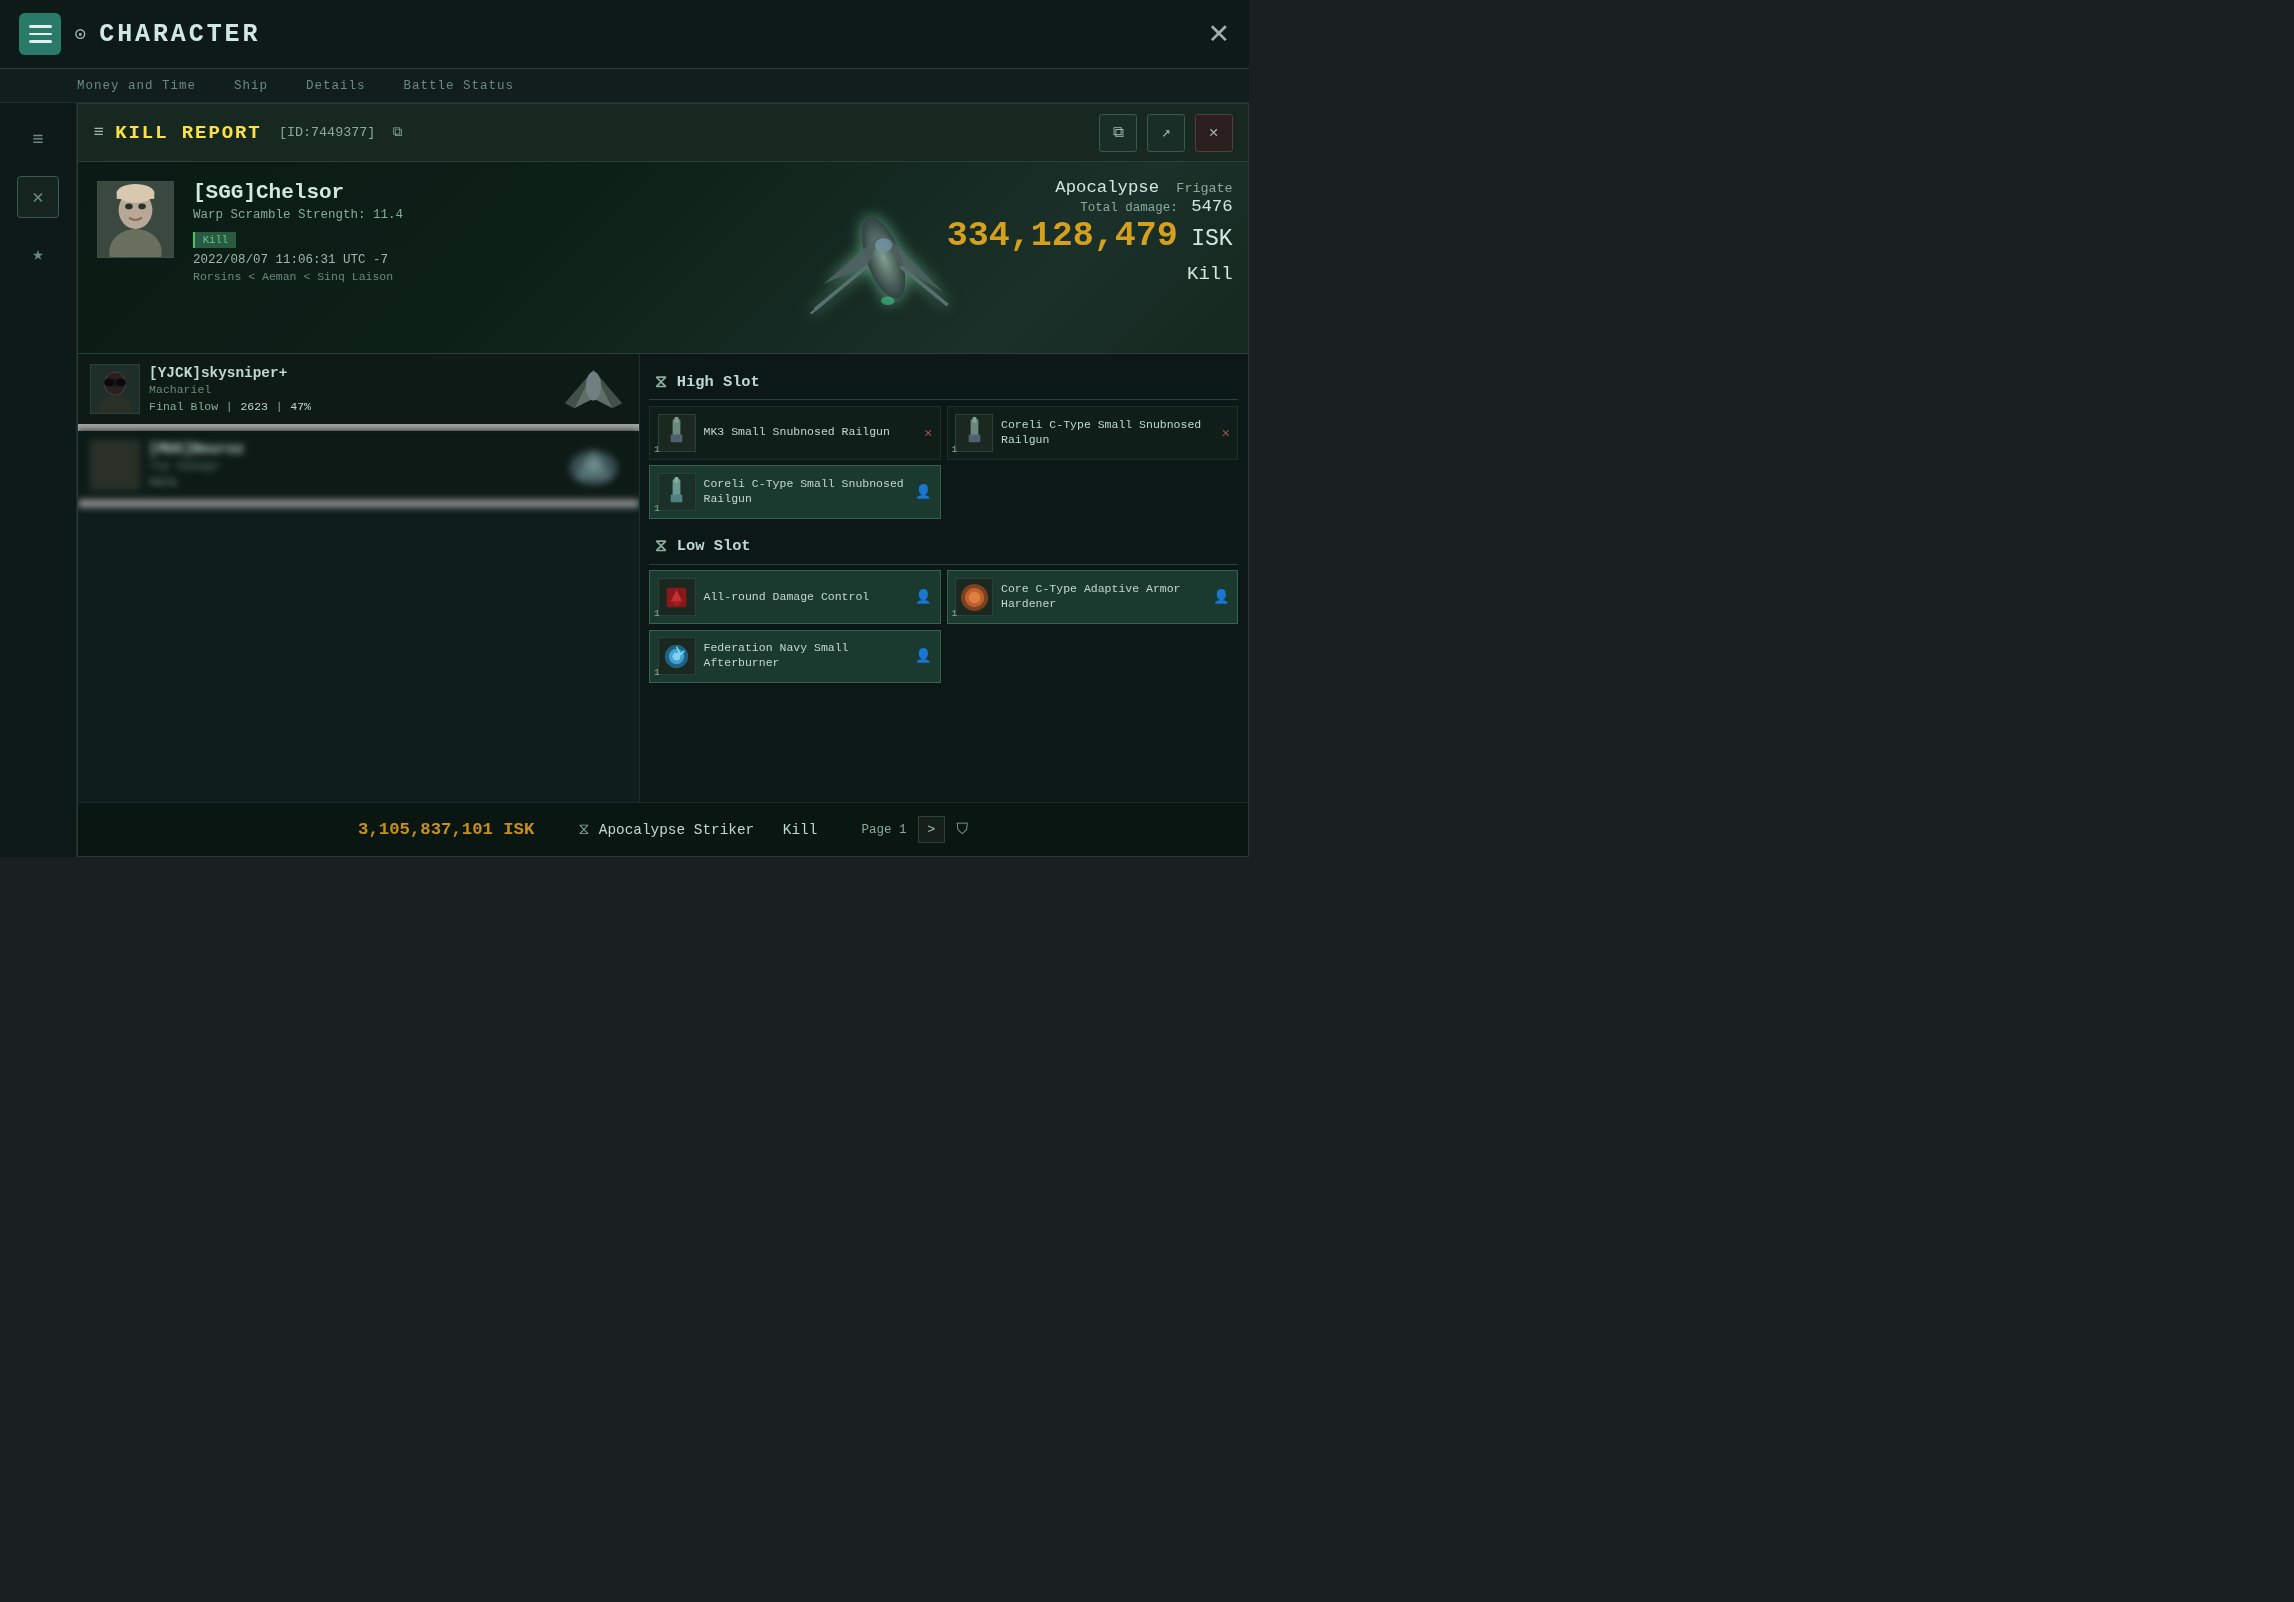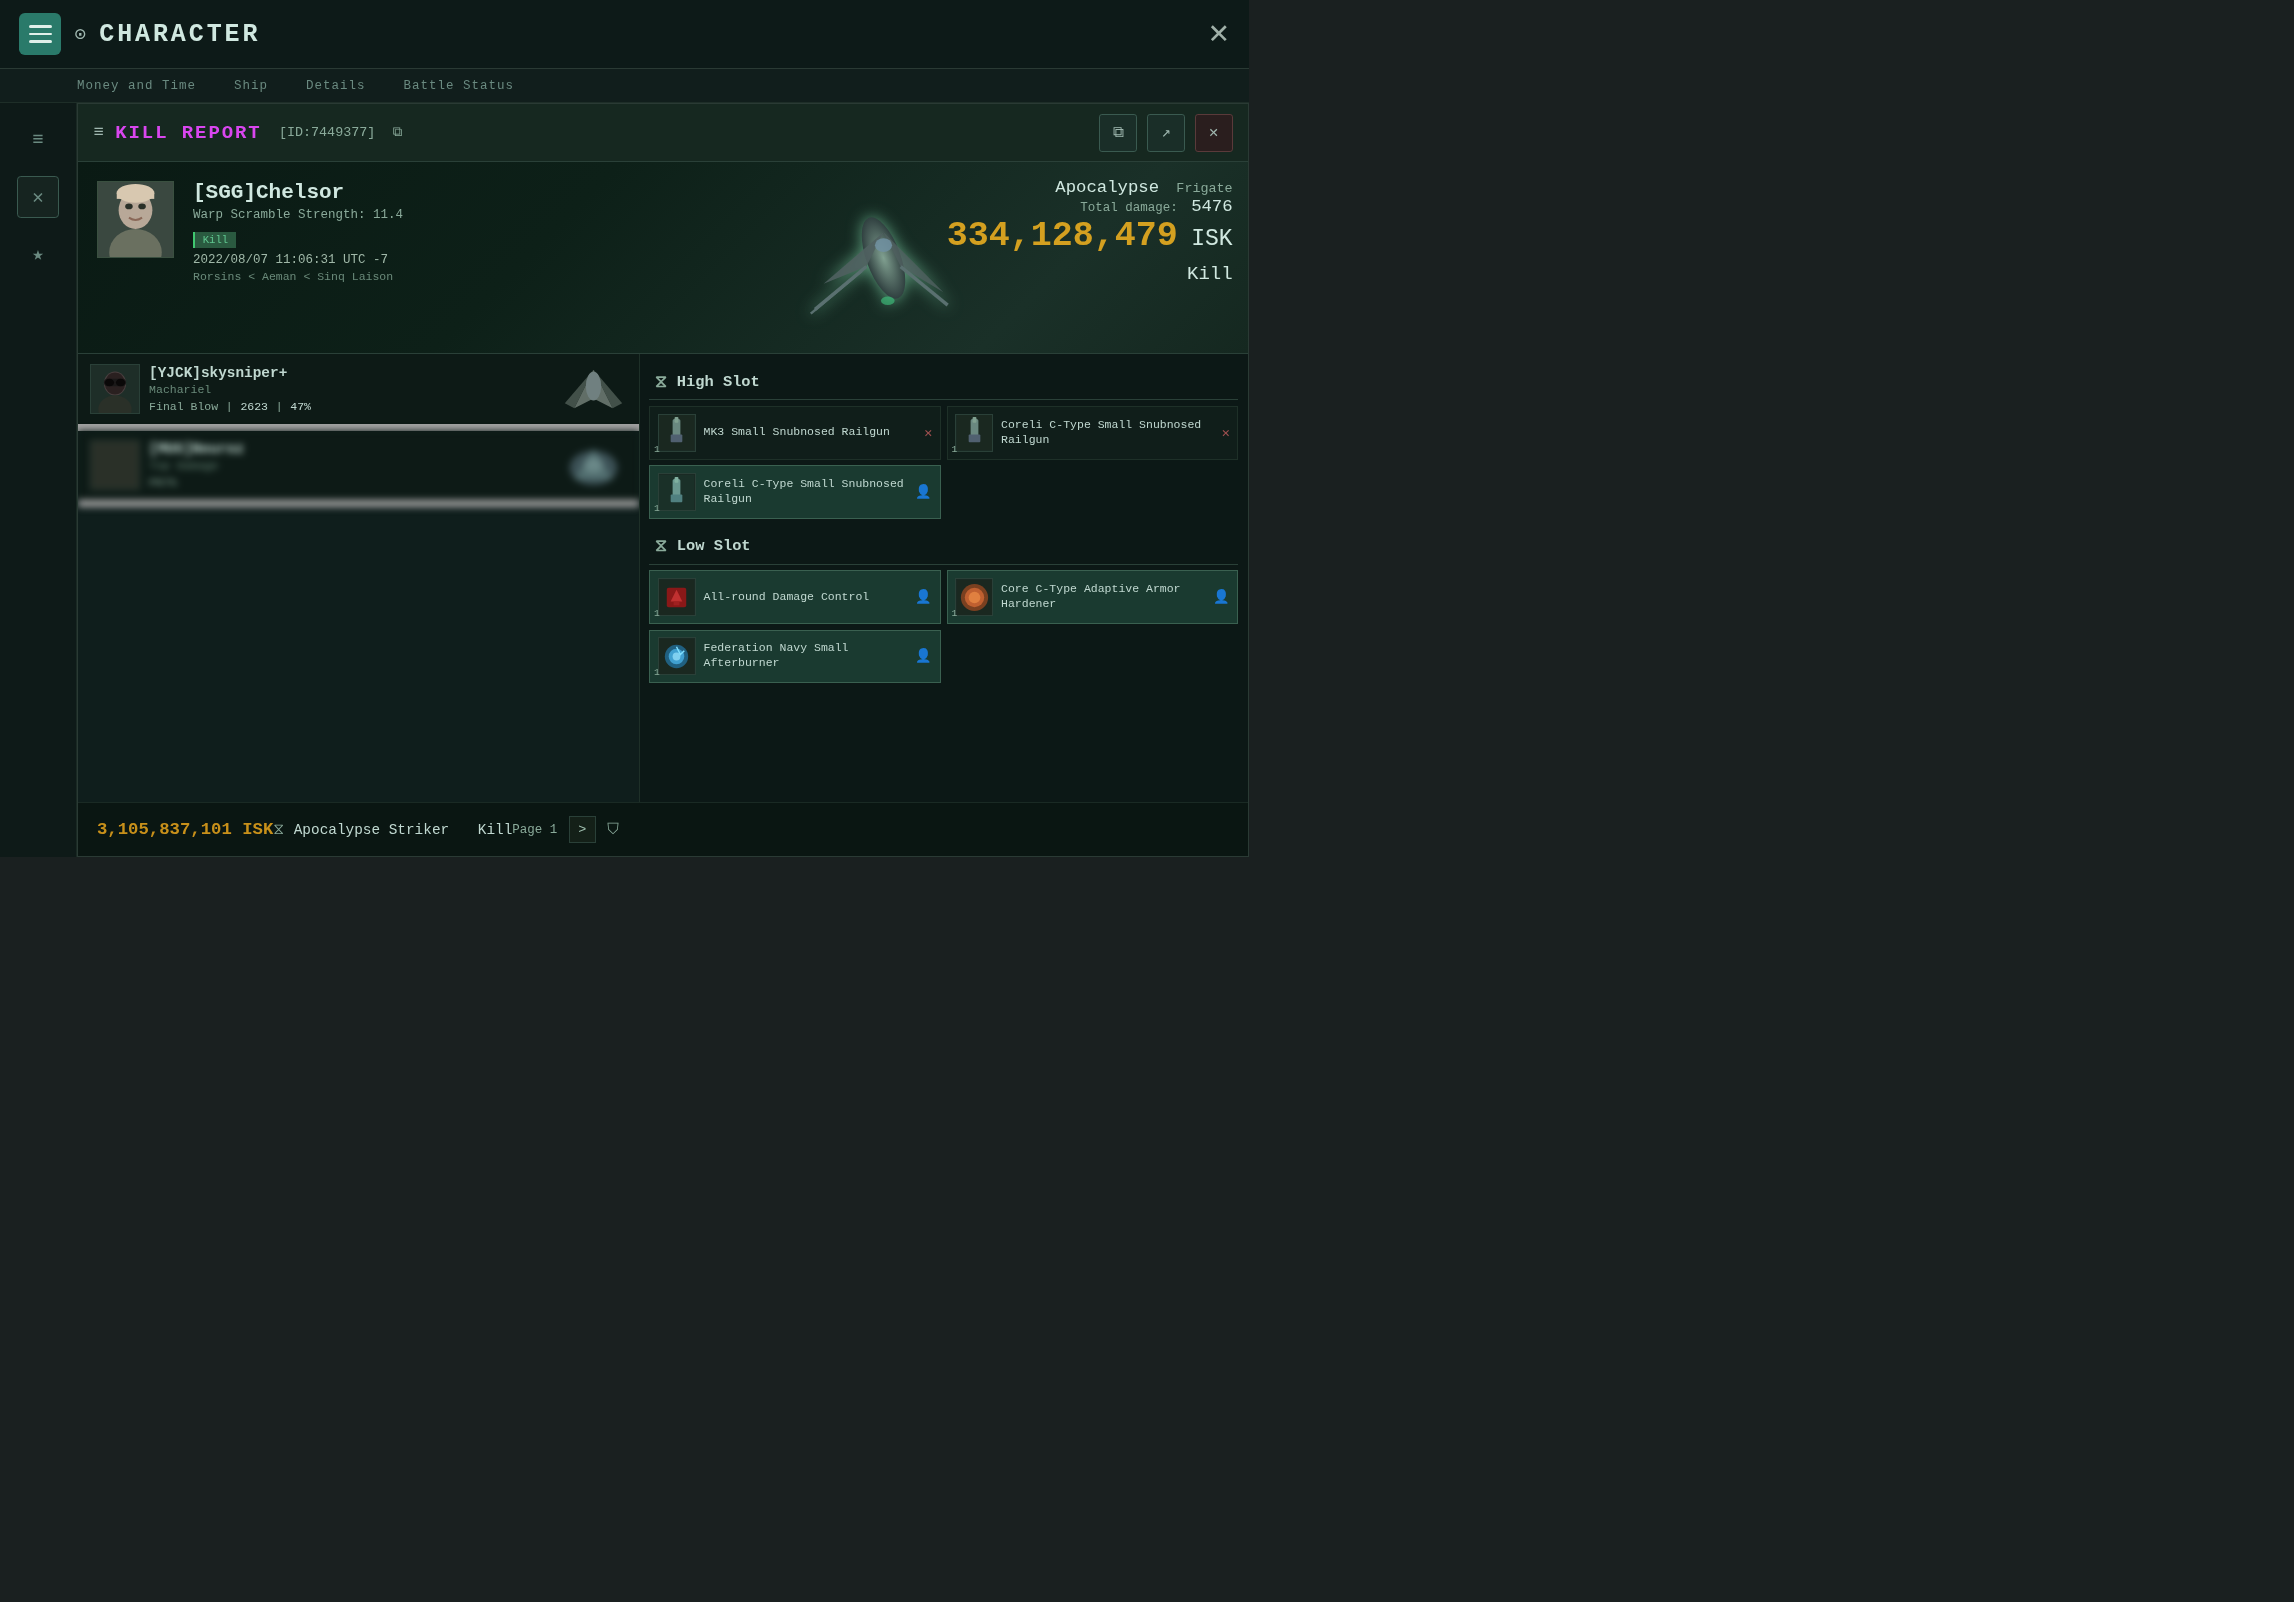--- a/index.html
+++ b/index.html
@@ -138,21 +138,21 @@
       gap: 11.5px;
     }
     .kr-menu-icon {
       color: #a0b8b0;
       font-size: 17.3px;
       cursor: pointer;
     }
     .kr-title {
       font-size: 19px;
       font-weight: bold;
-      color: #d946ef;
+      color: #fde047;
       letter-spacing: 1.9px;
     }
     .kr-id {
       font-size: 13.4px;
       color: #8aaa9a;
       margin-left: 5.8px;
     }
     .kr-header-right {
       display: flex;
       gap: 9.6px;
@@ -457,23 +457,24 @@
     .slot-item-action.destroyed {
       color: #a05050;
     }
 
     
     .bottom-bar {
       background: #0a1612;
       border-top: 1px solid #1a2a24;
       display: flex;
       align-items: center;
-      justify-content: flex-start;
+      justify-content: center;
       padding: 9.6px 19px;
       height: 54px;
+      gap: 44px;
     }
     .bottom-isk {
       font-size: 17.3px;
       color: #c8901a;
       font-weight: bold;
     }
     .bottom-center {
       display: flex;
       align-items: center;
       gap: 9.6px;

